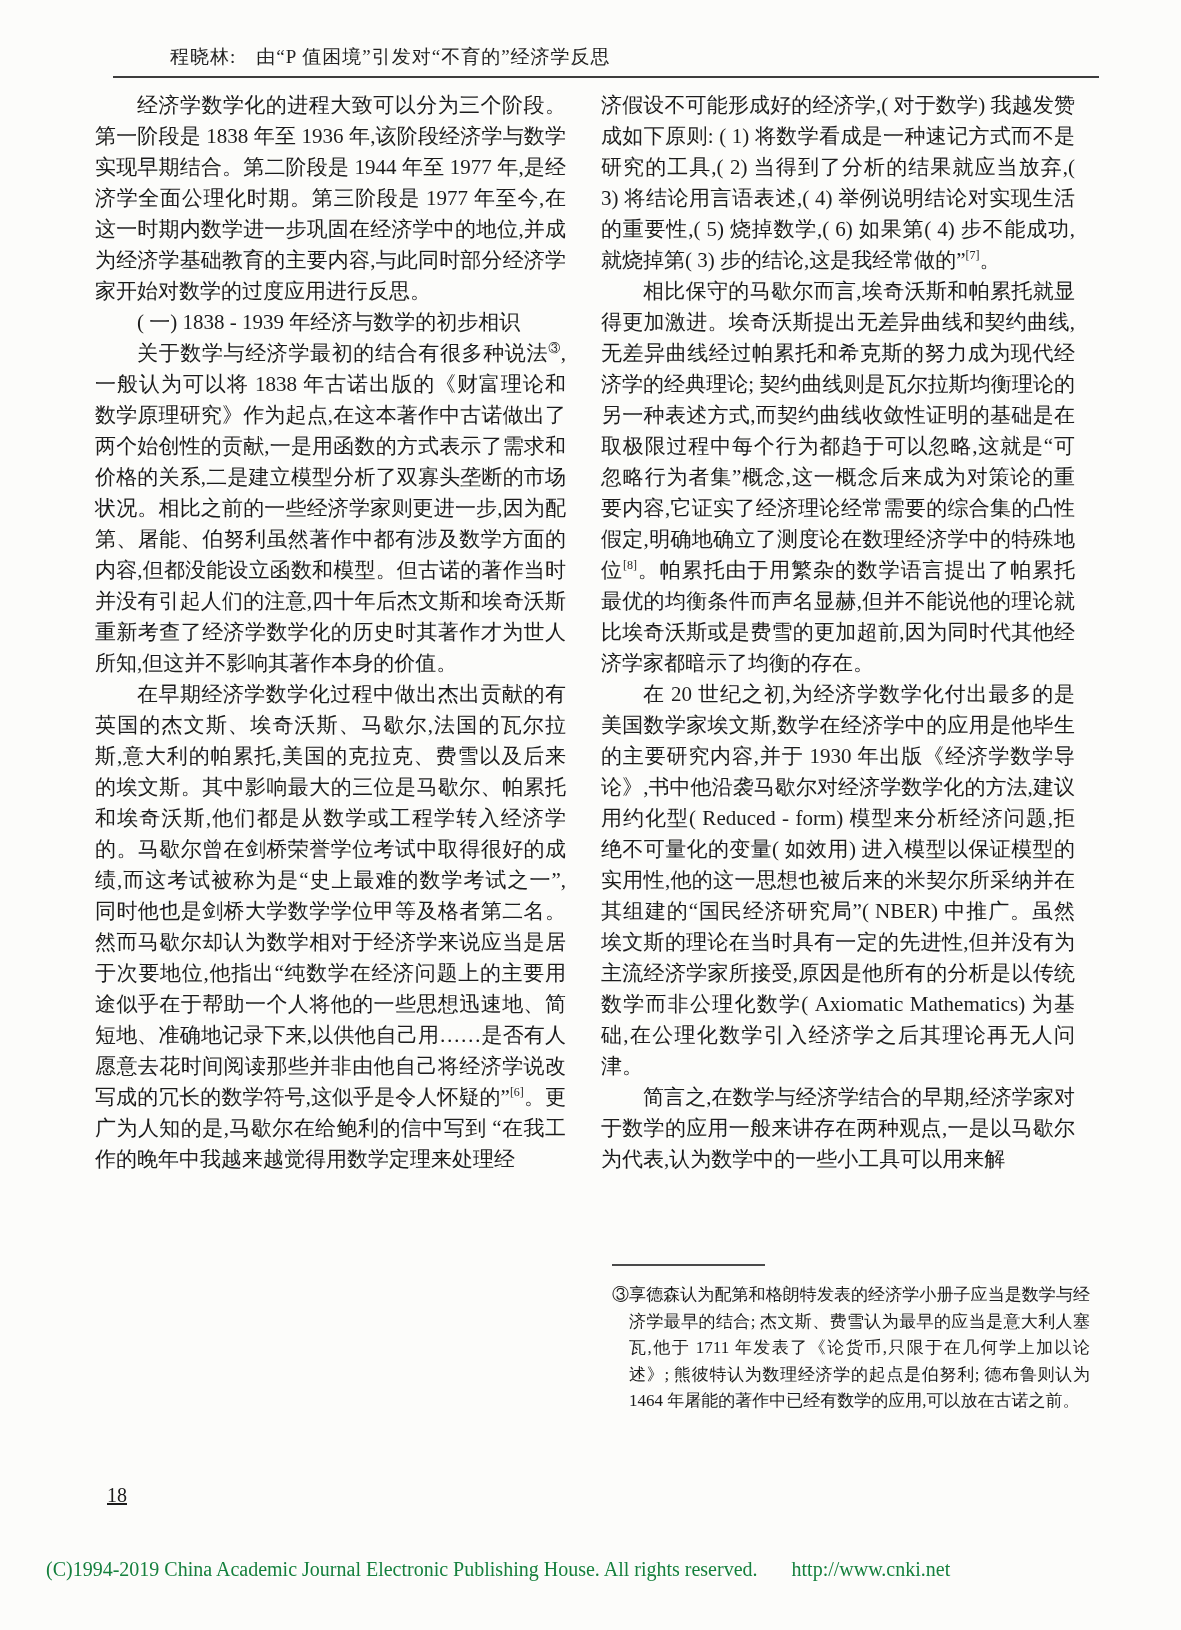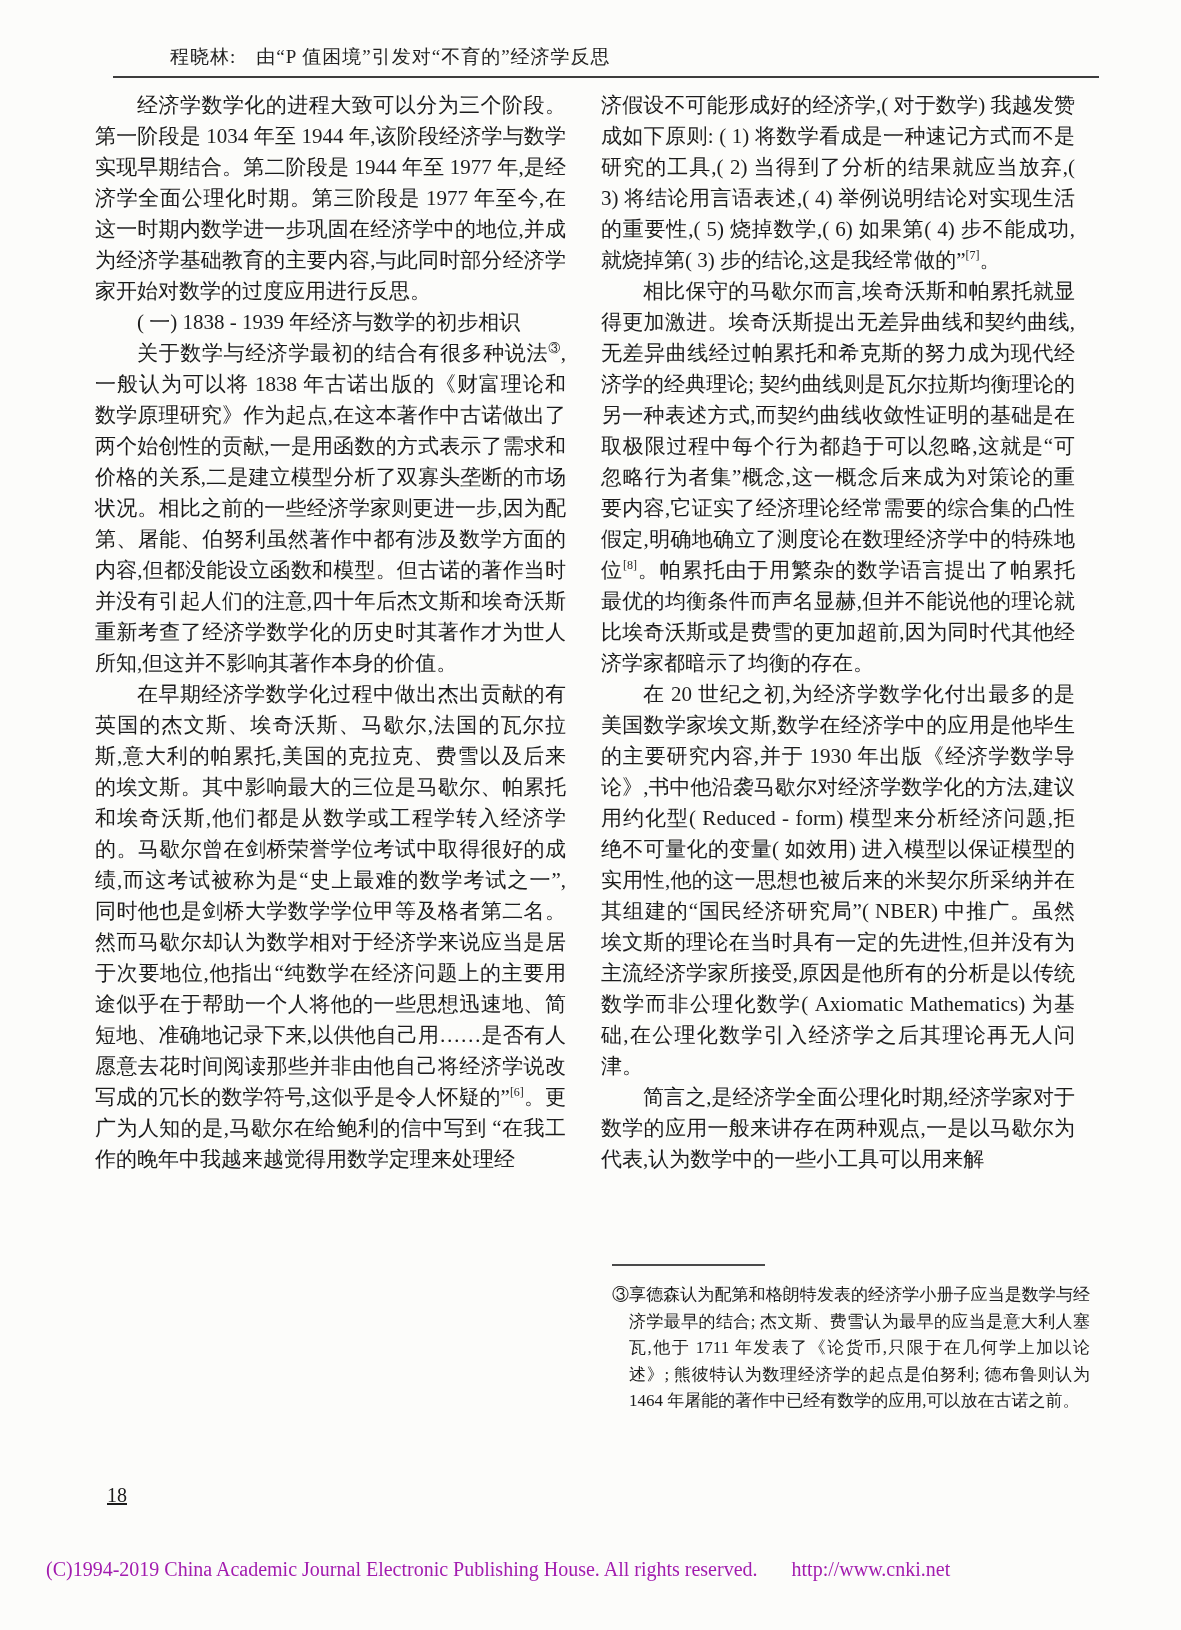--- a/index.html
+++ b/index.html
@@ -34,44 +34,44 @@
   .footnotes {
     position:absolute; left:612px; top:1282px; width:478px;
     font-size:17px; line-height:26.5px; text-align:justify;
   }
   .footnotes p { margin:0; padding-left:1em; text-indent:-1em; }
   .page-number {
     position:absolute; left:107px; top:1484px; font-size:20px; color:#1c1c1c;text-decoration:underline;
   }
   .footer {
     position:absolute; left:46px; top:1558px;
-    font-size:20px; color:#a21caf; white-space:nowrap;
+    font-size:20px; color:#15803d; white-space:nowrap;
   }
   .footer-url { margin-left:34px; }
 </style>
 </head>
 <body>
 
 <div class="page">
   <div class="running-header">
     <span>程晓林:　由“P 值困境”引发对“不育的”经济学反思</span>
   </div>
   <div class="header-rule"></div>
 
   <div class="col col-left">
-      <p class="indent">经济学数学化的进程大致可以分为三个阶段。第一阶段是 1034 年至 1944 年,该阶段经济学与数学实现早期结合。第二阶段是 1944 年至 1977 年,是经济学全面公理化时期。第三阶段是 1977 年至今,在这一时期内数学进一步巩固在经济学中的地位,并成为经济学基础教育的主要内容,与此同时部分经济学家开始对数学的过度应用进行反思。</p>
+      <p class="indent">经济学数学化的进程大致可以分为三个阶段。第一阶段是 1838 年至 1936 年,该阶段经济学与数学实现早期结合。第二阶段是 1944 年至 1977 年,是经济学全面公理化时期。第三阶段是 1977 年至今,在这一时期内数学进一步巩固在经济学中的地位,并成为经济学基础教育的主要内容,与此同时部分经济学家开始对数学的过度应用进行反思。</p>
       <p class="indent">( 一) 1838 - 1939 年经济与数学的初步相识</p>
       <p class="indent">关于数学与经济学最初的结合有很多种说法<sup class="ref">③</sup>,一般认为可以将 1838 年古诺出版的《财富理论和数学原理研究》作为起点,在这本著作中古诺做出了两个始创性的贡献,一是用函数的方式表示了需求和价格的关系,二是建立模型分析了双寡头垄断的市场状况。相比之前的一些经济学家则更进一步,因为配第、屠能、伯努利虽然著作中都有涉及数学方面的内容,但都没能设立函数和模型。但古诺的著作当时并没有引起人们的注意,四十年后杰文斯和埃奇沃斯重新考查了经济学数学化的历史时其著作才为世人所知,但这并不影响其著作本身的价值。</p>
       <p class="indent">在早期经济学数学化过程中做出杰出贡献的有英国的杰文斯、埃奇沃斯、马歇尔,法国的瓦尔拉斯,意大利的帕累托,美国的克拉克、费雪以及后来的埃文斯。其中影响最大的三位是马歇尔、帕累托和埃奇沃斯,他们都是从数学或工程学转入经济学的。马歇尔曾在剑桥荣誉学位考试中取得很好的成绩,而这考试被称为是“史上最难的数学考试之一”, 同时他也是剑桥大学数学学位甲等及格者第二名。然而马歇尔却认为数学相对于经济学来说应当是居于次要地位,他指出“纯数学在经济问题上的主要用途似乎在于帮助一个人将他的一些思想迅速地、简短地、准确地记录下来,以供他自己用……是否有人愿意去花时间阅读那些并非由他自己将经济学说改写成的冗长的数学符号,这似乎是令人怀疑的”<sup class="ref">[6]</sup>。更广为人知的是,马歇尔在给鲍利的信中写到 “在我工作的晚年中我越来越觉得用数学定理来处理经</p>
     </div>
   <div class="col col-right">
       <p>济假设不可能形成好的经济学,( 对于数学) 我越发赞成如下原则: ( 1) 将数学看成是一种速记方式而不是研究的工具,( 2) 当得到了分析的结果就应当放弃,( 3) 将结论用言语表述,( 4) 举例说明结论对实现生活的重要性,( 5) 烧掉数学,( 6) 如果第( 4) 步不能成功,就烧掉第( 3) 步的结论,这是我经常做的”<sup class="ref">[7]</sup>。</p>
       <p class="indent">相比保守的马歇尔而言,埃奇沃斯和帕累托就显得更加激进。埃奇沃斯提出无差异曲线和契约曲线,无差异曲线经过帕累托和希克斯的努力成为现代经济学的经典理论; 契约曲线则是瓦尔拉斯均衡理论的另一种表述方式,而契约曲线收敛性证明的基础是在取极限过程中每个行为都趋于可以忽略,这就是“可忽略行为者集”概念,这一概念后来成为对策论的重要内容,它证实了经济理论经常需要的综合集的凸性假定,明确地确立了测度论在数理经济学中的特殊地位<sup class="ref">[8]</sup>。帕累托由于用繁杂的数学语言提出了帕累托最优的均衡条件而声名显赫,但并不能说他的理论就比埃奇沃斯或是费雪的更加超前,因为同时代其他经济学家都暗示了均衡的存在。</p>
       <p class="indent">在 20 世纪之初,为经济学数学化付出最多的是美国数学家埃文斯,数学在经济学中的应用是他毕生的主要研究内容,并于 1930 年出版《经济学数学导论》,书中他沿袭马歇尔对经济学数学化的方法,建议用约化型( Reduced - form) 模型来分析经济问题,拒绝不可量化的变量( 如效用) 进入模型以保证模型的实用性,他的这一思想也被后来的米契尔所采纳并在其组建的“国民经济研究局”( NBER) 中推广。虽然埃文斯的理论在当时具有一定的先进性,但并没有为主流经济学家所接受,原因是他所有的分析是以传统数学而非公理化数学( Axiomatic Mathematics) 为基础,在公理化数学引入经济学之后其理论再无人问津。</p>
-      <p class="indent">简言之,是经济学全面公理化时期,经济学家对于数学的应用一般来讲存在两种观点,一是以马歇尔为代表,认为数学中的一些小工具可以用来解</p>
+      <p class="indent">简言之,在数学与经济学结合的早期,经济学家对于数学的应用一般来讲存在两种观点,一是以马歇尔为代表,认为数学中的一些小工具可以用来解</p>
     </div>
 
   <div class="footnote-rule"></div>
   <div class="footnotes">
       <p>③享德森认为配第和格朗特发表的经济学小册子应当是数学与经济学最早的结合; 杰文斯、费雪认为最早的应当是意大利人塞瓦,他于 1711 年发表了《论货币,只限于在几何学上加以论述》; 熊彼特认为数理经济学的起点是伯努利; 德布鲁则认为 1464 年屠能的著作中已经有数学的应用,可以放在古诺之前。</p>
     </div>
 
   <div class="page-number">18</div>
 
   <div class="footer">

